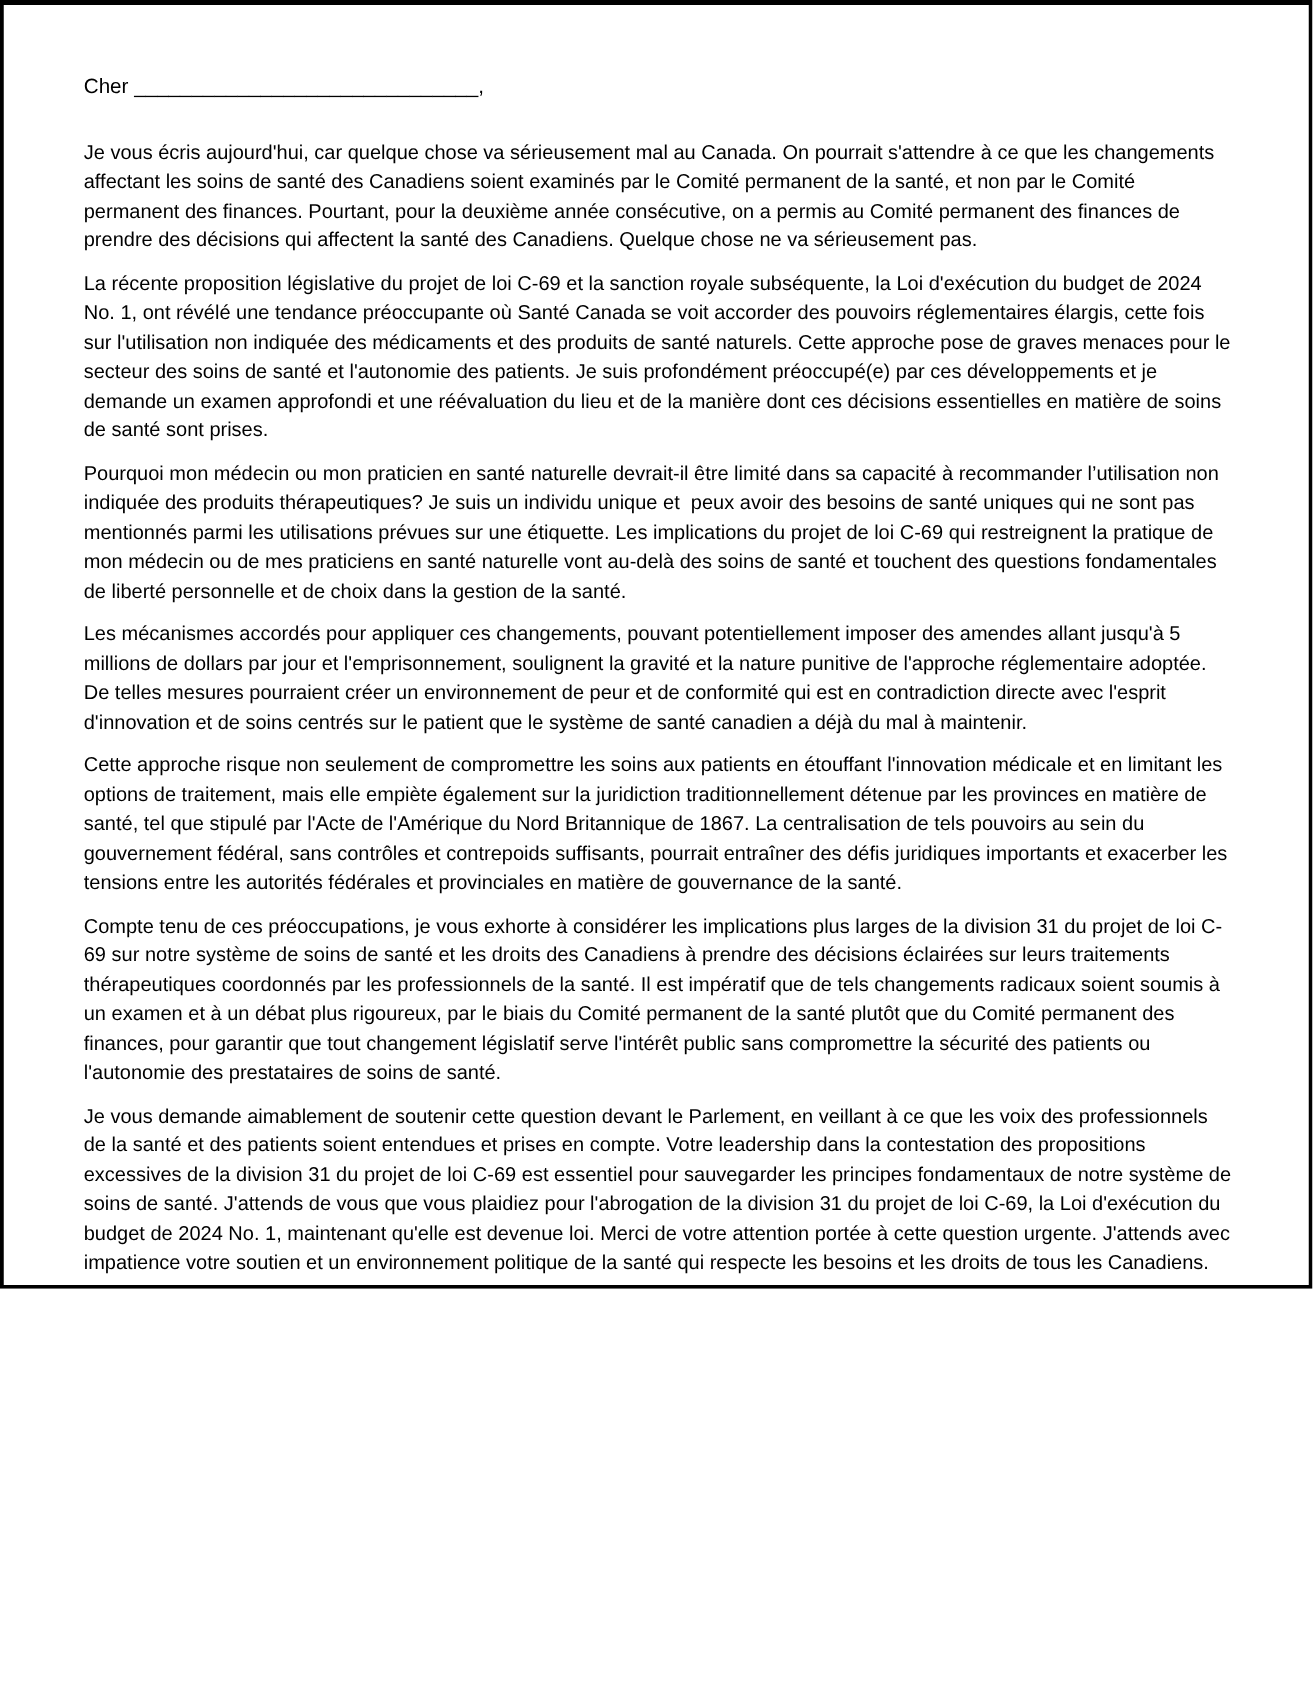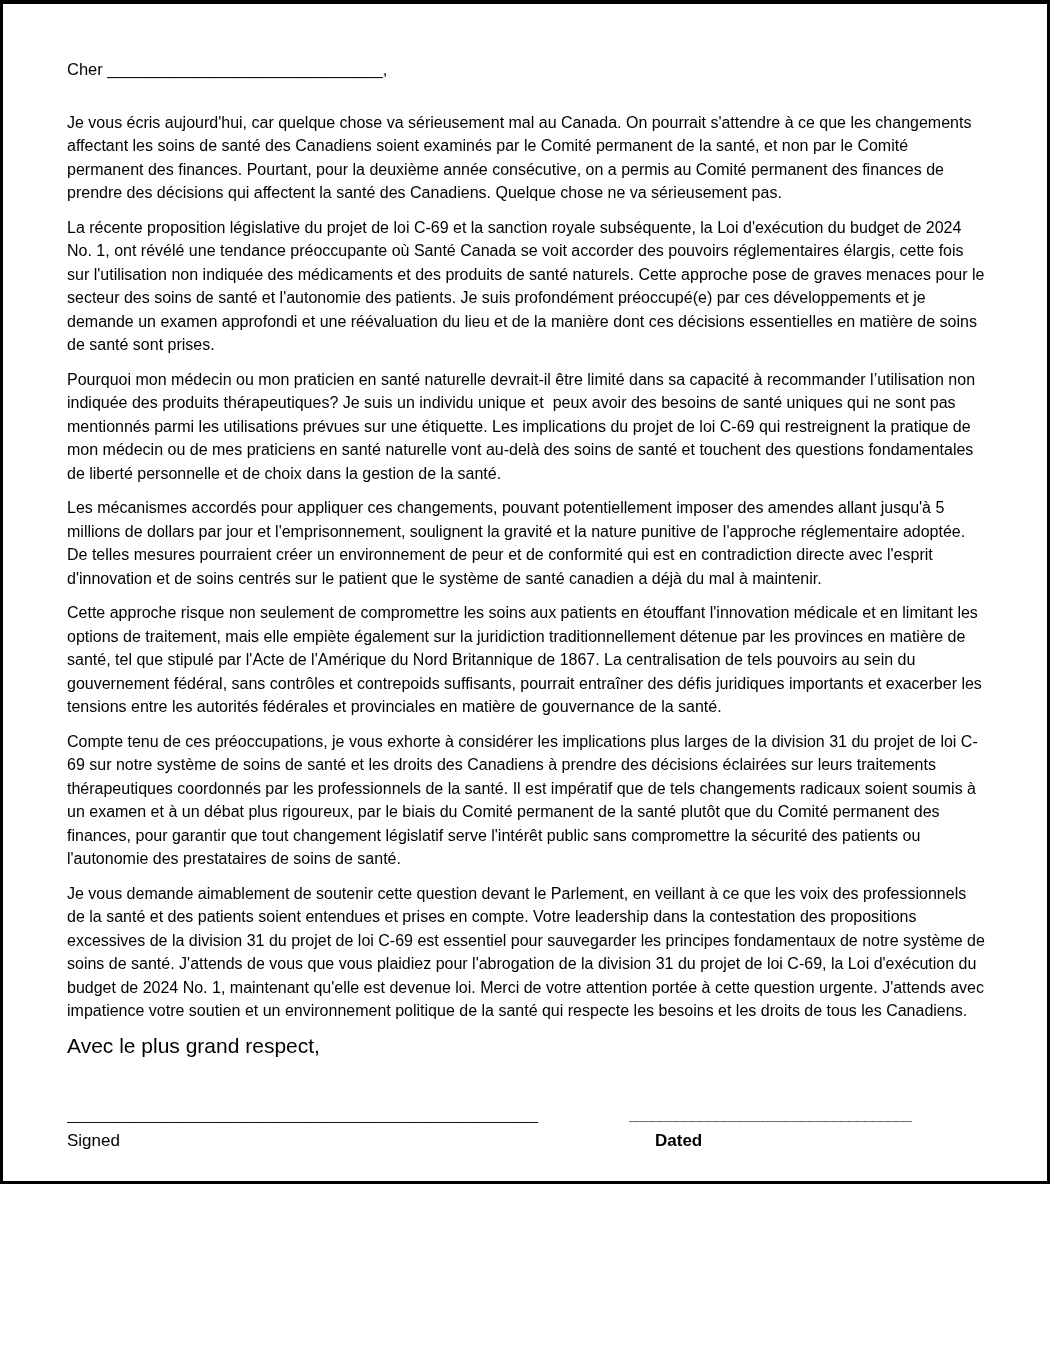--- a/index.html
+++ b/index.html
@@ -4,21 +4,21 @@
 <style>
   html, body {
     margin: 0;
     padding: 0;
     background: #ffffff;
     font-family: "Liberation Sans", sans-serif;
   }
   .page {
     position: relative;
     width: 1050px;
-    height: 1184px;
+    height: 1031px;
     box-sizing: border-box;
     background: #ffffff;
     border: 3px solid #000000;
     border-top-width: 4px;
     padding: 54px 62px 0 64px;
     overflow: hidden;
     color: #000000;
   }
   .salutation {
     font-size: 16.5px;

